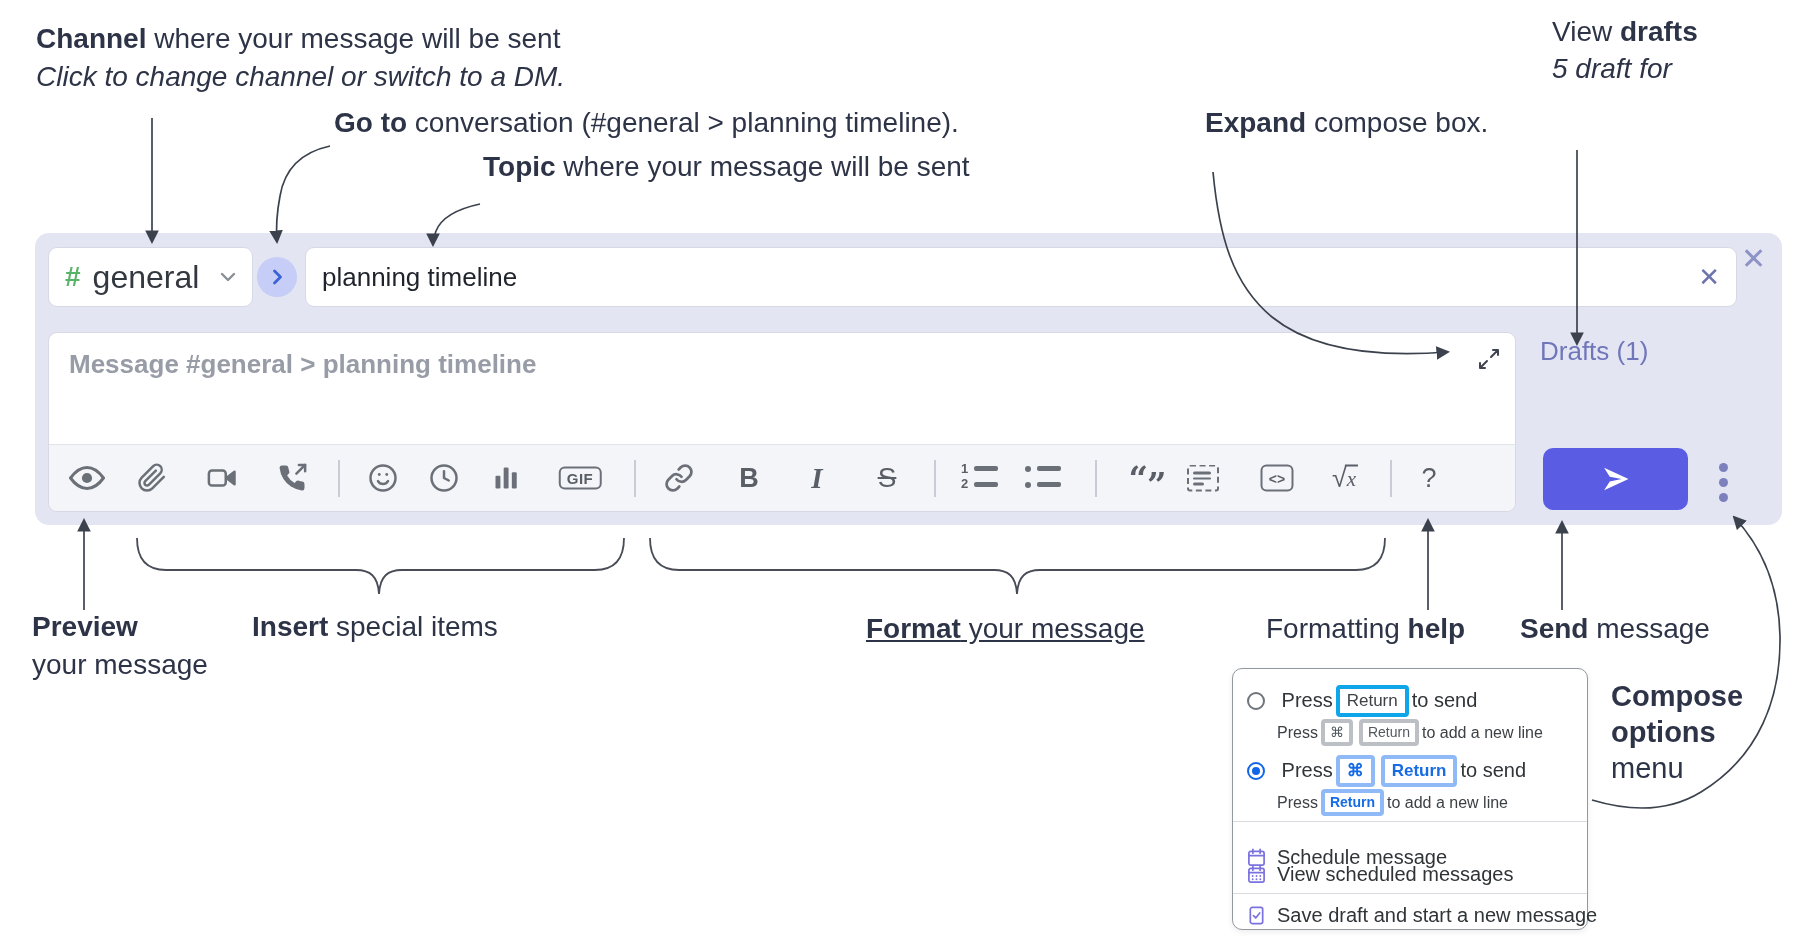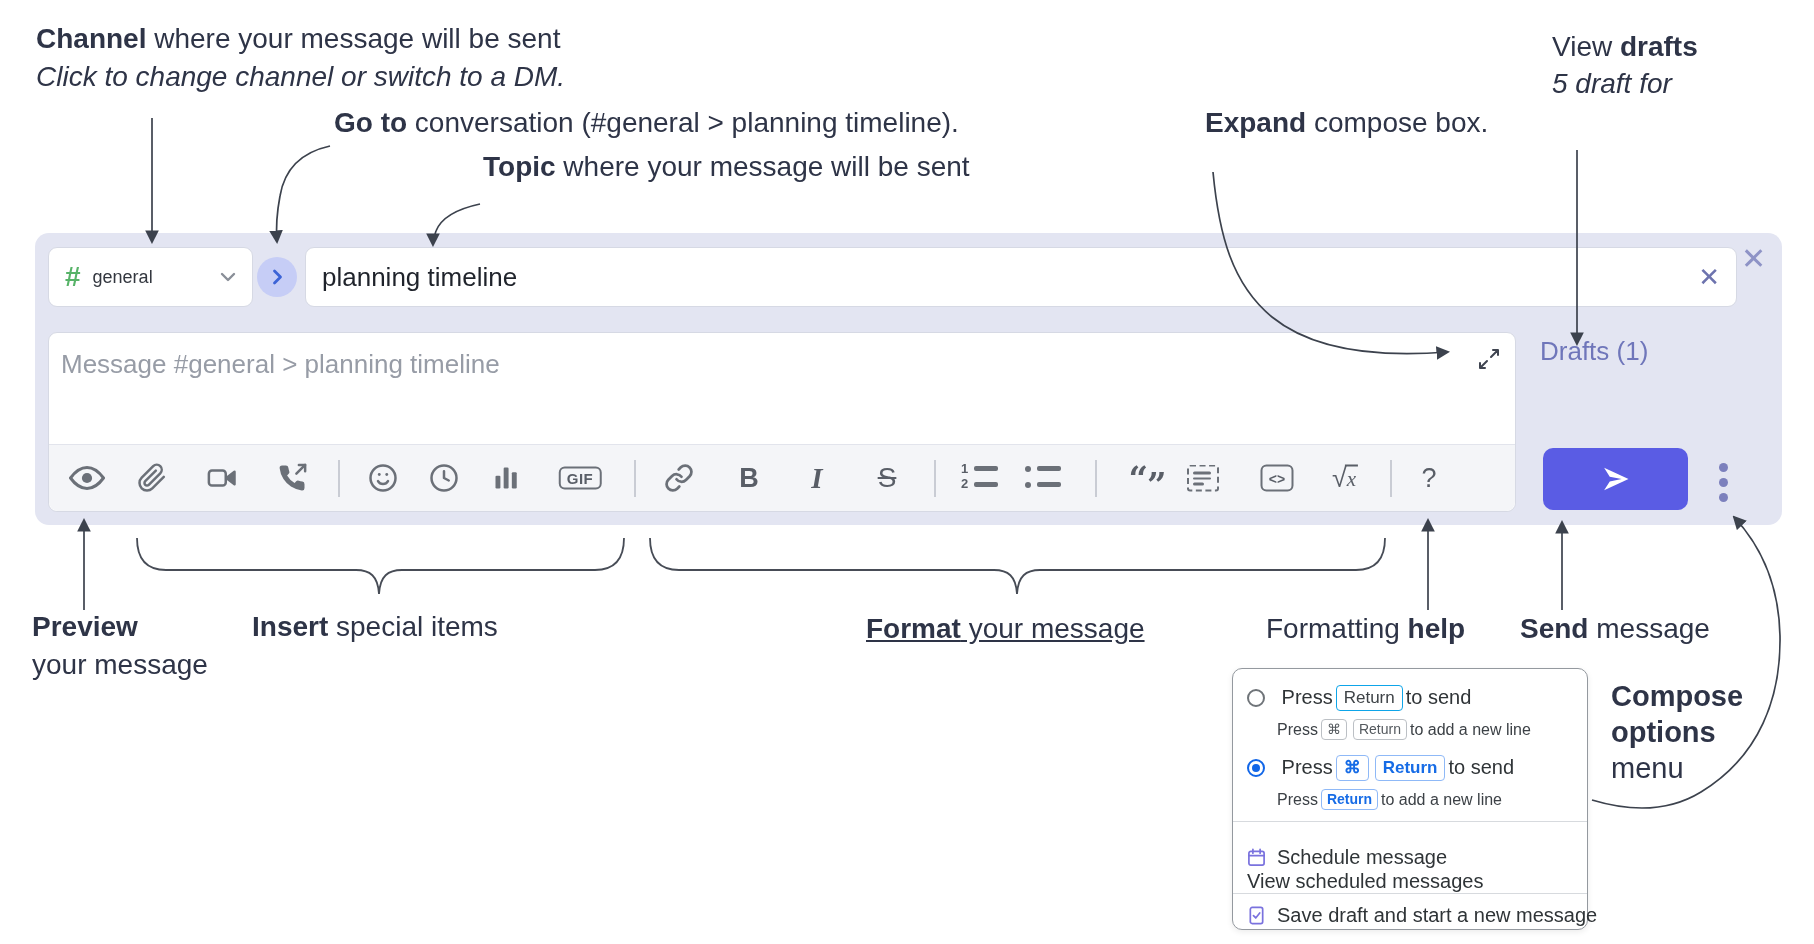--- a/index.html
+++ b/index.html
@@ -12,34 +12,34 @@
   .ann { position:absolute; font-size:28px; line-height:38px; color:#2e3447; white-space:nowrap; z-index:4; }
   .ann b { font-weight:700; }
   .ann .it { font-style:italic; }
   
   .panel { position:absolute; left:35px; top:233px; width:1747px; height:292px;
            background:#e3e5f2; border-radius:14px; z-index:1; }
   .whitebox { background:#fff; border:1px solid #d6d9e4; border-radius:9px; position:absolute; }
   .chan-btn { left:13px; top:14px; width:205px; height:60px; display:flex; align-items:center;
               gap:12px; padding:0 16px; cursor:pointer; }
   .hash { color:#57b368; font-weight:700; font-size:28px; }
-  .chan-name { font-size:18px; color:#33373f; }
+  .chan-name { font-size:32px; color:#33373f; }
   .goto-circle { position:absolute; left:222px; top:24px; width:40px; height:40px; border-radius:50%;
                  background:#c6cdf6; display:flex; align-items:center; justify-content:center; }
   .topic-box { left:270px; top:14px; width:1432px; height:60px; }
   .topic-box input { width:100%; height:100%; border:none; outline:none; background:transparent;
                      font-family:"Liberation Sans",sans-serif; font-size:26px; color:#1f232b;
                      padding:0 60px 0 16px; }
   .topic-clear { position:absolute; right:16px; top:14px; font-size:26px; color:#6d73ae; cursor:pointer; }
   .panel-close { position:absolute; left:1706px; top:8px; font-size:30px; color:#8e93c6; cursor:pointer; }
   .drafts-link { position:absolute; left:1505px; top:103px; font-size:26px; color:#6f76ba; cursor:pointer; }
   .msgbox { left:13px; top:99px; width:1468px; height:180px; }
   .msgbox textarea { position:absolute; left:0; top:0; width:100%; height:111px; border:none; outline:none;
                      resize:none; background:transparent; font-family:"Liberation Sans",sans-serif;
-                     font-size:26px; color:#1f232b; padding:16px 52px 0 12px; }
+                     font-size:26px; color:#1f232b; padding:16px 52px 0 20px;font-weight:bold; }
   .msgbox textarea::placeholder { color:#979ca6; opacity:1; }
   .expand-btn { position:absolute; right:14px; top:14px; width:24px; height:24px; cursor:pointer; }
   .toolbar { position:absolute; left:0; bottom:0; width:100%; height:67px; background:#f4f5f8;
              border-top:1px solid #e2e4ec; border-radius:0 0 9px 9px; }
   .ticon { position:absolute; top:33px; transform:translate(-50%,-50%); color:#595e67;
            display:flex; align-items:center; justify-content:center; cursor:pointer; }
   .tdiv { position:absolute; top:15px; width:2px; height:37px; background:#c9ccd4; }
   .tletter { font-size:27px; font-weight:700; color:#595e67; }
   .gifbox { border:2.5px solid #6b7078; border-radius:6px; padding:1px 6px; font-size:15px;
             font-weight:700; letter-spacing:.5px; color:#595e67; }
@@ -64,21 +64,21 @@
   
   .menu { position:absolute; left:1232px; top:668px; width:356px; height:262px; background:#fff;
           border:1.5px solid #94999f; border-radius:10px; z-index:5;
           box-shadow:0 2px 6px rgba(0,0,0,.08); font-size:20px; color:#2f3437; }
   .mrow { position:absolute; left:0; width:100%; white-space:nowrap; }
   .radio { display:inline-block; width:18px; height:18px; border:2px solid #6f7479; border-radius:50%;
            vertical-align:-3px; position:relative; cursor:pointer; }
   .radio.sel { border-color:#1166e8; }
   .radio.sel::after { content:""; position:absolute; left:3px; top:3px; width:8px; height:8px;
                       border-radius:50%; background:#1166e8; }
-  .key { display:inline-block; border:1px solid #0ea5e9; border-radius:4px; background:#fff;
+  .key { display:inline-block; border:4px solid #0ea5e9; border-radius:4px; background:#fff;
          padding:0 7px; margin:0 3px; font-size:17px; line-height:24px; color:#3e4347; vertical-align:1px; }
   .key.sm { font-size:14px; line-height:19px; padding:0 5px; color:#54595e; border-color:#bcc0c5; }
   .key.blue { border-color:#8fb9f7; color:#176ce6; font-weight:700; }
   .sub { font-size:16px; color:#3c4146; }
   .mdivider { position:absolute; left:0; width:100%; height:1px; background:#d7dade; }
   .mitem { position:absolute; left:14px; display:flex; align-items:center; gap:11px; cursor:pointer;
            font-size:20px; color:#2f3437; white-space:nowrap; }
 </style>
 </head>
 <body>
@@ -114,21 +114,21 @@
   </div>
   <div class="ann" style="left:334px; top:104px;">
     <b>Go to</b><span> conversation (#general &gt; planning timeline).</span>
   </div>
   <div class="ann" style="left:483px; top:148px;">
     <b>Topic</b><span> where your message will be sent</span>
   </div>
   <div class="ann" style="left:1205px; top:104px;">
     <b>Expand</b><span> compose box.</span>
   </div>
-  <div class="ann" style="left:1552px; top:28px; line-height:37px;">
+  <div class="ann" style="left:1552px; top:13px; line-height:37px;">
     <div><span>View </span><b>drafts</b></div>
     <div class="it">5 draft for</div>
   </div>
 
   <div class="panel">
 
     <div class="whitebox chan-btn">
       <span class="hash">#</span>
       <span class="chan-name">general</span>
       <svg width="16" height="10" viewBox="0 0 16 10" style="margin-left:auto">
@@ -331,21 +331,21 @@
     <div class="mdivider" style="top:152px;"></div>
     <div class="mitem" style="top:173px; height:30px;">
       <svg width="19" height="19" viewBox="0 0 20 20" fill="none" stroke="#7a72de" stroke-width="1.8" stroke-linecap="round">
           <rect x="2" y="3.5" width="16" height="14.5" rx="2"></rect>
           <line x1="6.2" y1="1.5" x2="6.2" y2="5.5"></line>
           <line x1="13.8" y1="1.5" x2="13.8" y2="5.5"></line>
           <line x1="2" y1="8" x2="18" y2="8"></line>
         </svg>
       <span>Schedule message</span>
     </div>
-    <div class="mitem" style="top:190px; height:30px;flex-direction:column;">
+    <div class="mitem" style="top:190px; height:30px;">
       <svg width="19" height="19" viewBox="0 0 20 20" fill="none" stroke="#7a72de" stroke-width="1.8" stroke-linecap="round">
           <rect x="2" y="3.5" width="16" height="14.5" rx="2"></rect>
           <line x1="6.2" y1="1.5" x2="6.2" y2="5.5"></line>
           <line x1="13.8" y1="1.5" x2="13.8" y2="5.5"></line>
           <line x1="2" y1="8" x2="18" y2="8"></line>
           <g fill="#7a72de" stroke="none">
             <circle cx="6" cy="11.5" r="1"></circle>
             <circle cx="10" cy="11.5" r="1"></circle>
             <circle cx="14" cy="11.5" r="1"></circle>
             <circle cx="6" cy="15" r="1"></circle>

